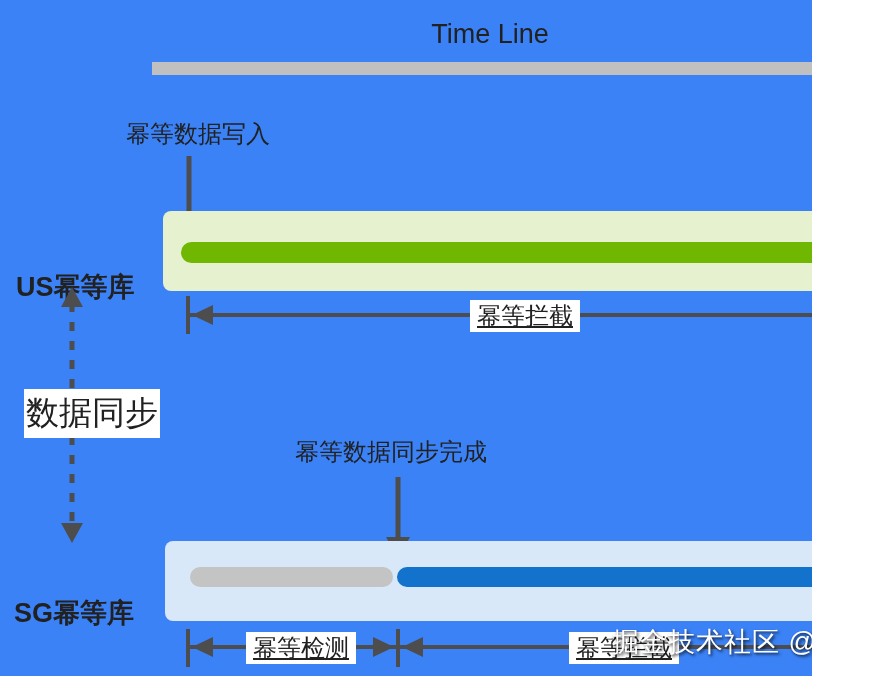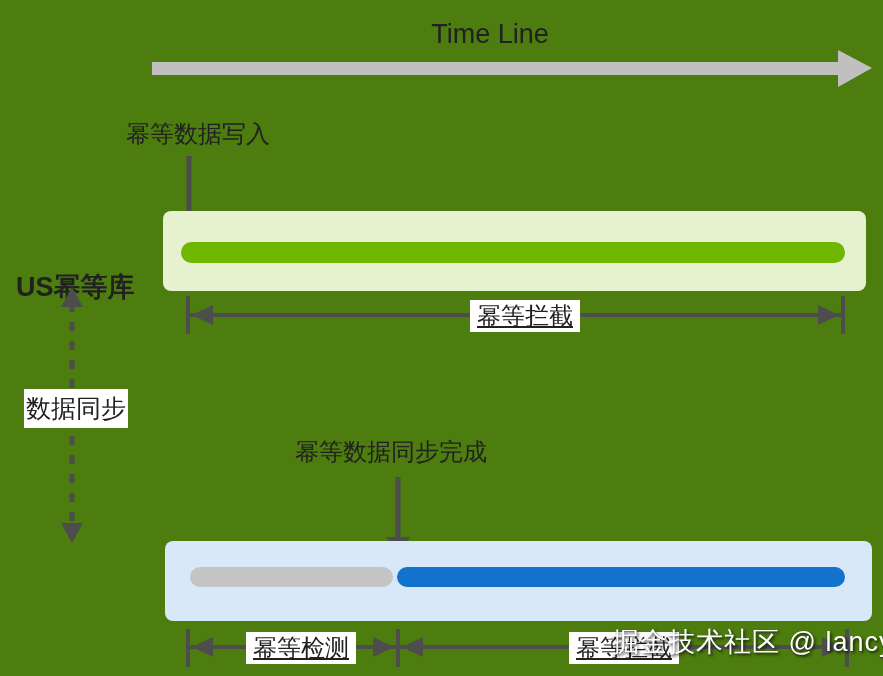--- a/index.html
+++ b/index.html
@@ -4,26 +4,26 @@
 <style>
   :root{
     --green-bg:#e5f1cf; --green-bar:#6fb700;
     --blue-bg:#d8e8f8;  --blue-bar:#1272cc;
     --gray-bar:#c4c4c4; --timeline-arrow:#c0c0c0;
     --dark-line:#4d4d4d; --text:#212121;
   }
   *{margin:0;padding:0;box-sizing:border-box;}
   html,body{background:#ffffff;}
   body{font-family:"Liberation Sans","DejaVu Sans",sans-serif;}
-  .canvas{position:relative;width:883px;height:676px;background:#4d7c0f;overflow:hidden;}
+  .canvas{position:relative;width:812px;height:676px;background:#3b82f6;overflow:hidden;}
   .abs{position:absolute;}
   .label{color:var(--text);white-space:nowrap;line-height:1.25;}
   .bold{font-weight:bold;margin-top:35px;}
   .fs24{font-size:24px;margin-left:9px;}
-  .fs25{font-size:25px;font-family:Liberation Serif, serif;}
+  .fs25{font-size:33px;font-family:Liberation Serif, serif;}
   .fs27{font-size:27px;}
   .center-x{transform:translateX(-50%);}
   .endbar{position:absolute;width:4px;background:var(--dark-line);}
   .hline{position:absolute;height:4px;background:var(--dark-line);}
   .tri{position:absolute;width:0;height:0;}
   .tri-left{border-top:10px solid transparent;border-bottom:10px solid transparent;border-right:21px solid var(--dark-line);}
   .tri-right{border-top:10px solid transparent;border-bottom:10px solid transparent;border-left:21px solid var(--dark-line);}
   .measure-text{position:absolute;background:#ffffff;padding:0 7px;color:var(--text);white-space:nowrap;text-decoration:underline;}
   .band{position:absolute;border-radius:8px;}
   .bar{position:absolute;height:21px;border-radius:11px;}
@@ -72,20 +72,21 @@
 
   <div class="abs label fs24" style="left:286px;top:437px;">幂等数据同步完成</div>
   <svg class="abs" style="left:384px;top:477px;" width="28" height="84" viewBox="0 0 28 84">
     <line x1="14" y1="0" x2="14" y2="62" style="stroke:var(--dark-line);stroke-width:5"></line>
     <polygon points="2,60 14,82 26,60" style="fill:var(--dark-line)"></polygon>
   </svg>
 
   <div class="band" style="left:165px;top:541px;width:707px;height:80px;background:var(--blue-bg);"></div>
   <div class="bar" style="left:190px;top:567px;width:203px;height:20px;background:var(--gray-bar);"></div>
   <div class="bar" style="left:397px;top:567px;width:448px;height:20px;background:var(--blue-bar);"></div>
+  <div class="abs label fs27 bold" style="left:14px;top:562px;">SG幂等库</div>
 
   <div class="endbar" style="left:186px;top:629px;height:38px;"></div>
   <div class="endbar" style="left:396px;top:629px;height:38px;"></div>
   <div class="endbar" style="left:845px;top:629px;height:38px;"></div>
 
   <div class="hline" style="left:190px;top:645px;width:206px;"></div>
   <div class="tri tri-left" style="left:192px;top:637px;"></div>
   <div class="tri tri-right" style="left:373px;top:637px;"></div>
   <div class="measure-text fs24 center-x" style="left:292px;top:632px;">幂等检测</div>
 

